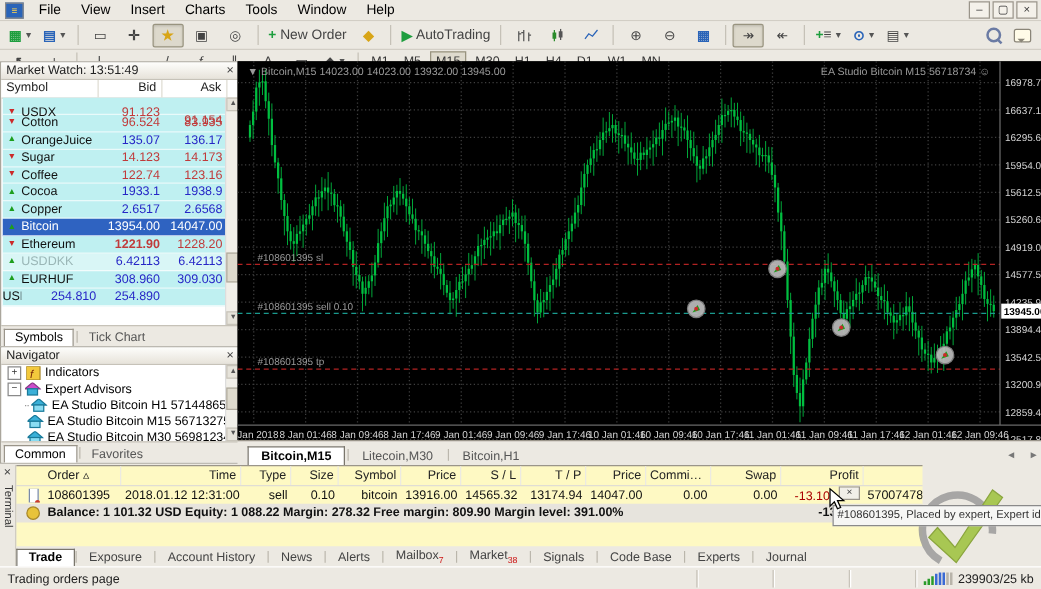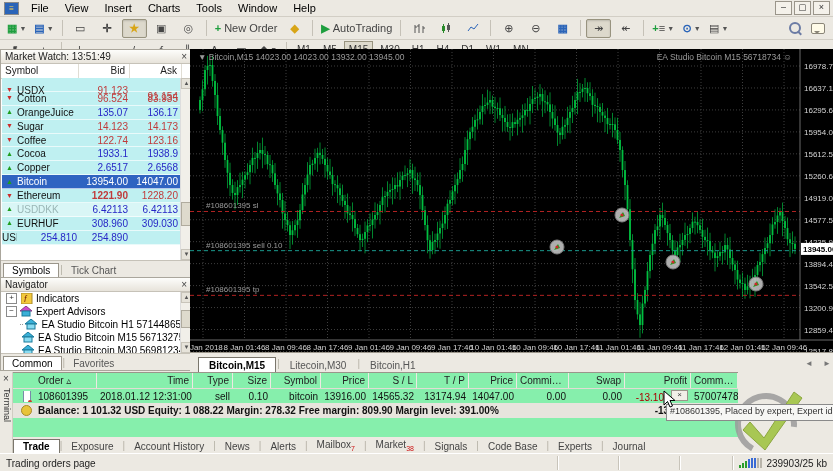--- a/index.html
+++ b/index.html
@@ -63,21 +63,21 @@
   .tico{width:13px;height:11px;flex:none;margin-right:3px;display:inline-flex;align-items:center;justify-content:center}
   
   #chartwrap{position:absolute;left:190px;top:49px;width:643px;height:303px;background:#000}
   #charttabs{position:absolute;left:190px;top:352px;width:643px;height:20px;background:#ece9e2;
              border-top:1px solid #9a958a;display:flex;align-items:flex-end;padding-left:8px;font-size:10px;color:#555}
   .ctab{padding:2px 10px;margin-right:1px}
   .ctab.active{background:#fff;border:1px solid #7a766c;border-bottom:none;color:#000;font-weight:bold}
   .ctabsep{color:#b5b1a6;align-self:center}
   .cscroll{margin-left:auto;margin-right:6px;align-self:center;color:#777;font-size:8px;letter-spacing:4px}
   
-  #terminal{position:absolute;left:0;top:372px;width:738px;height:65px;background:#86efac;border-top:1px solid #9a958a}
+  #terminal{position:absolute;left:0;top:372px;width:738px;height:65px;background:#fef9c3;border-top:1px solid #9a958a}
   #termstrip{position:absolute;left:0;top:372px;width:12px;height:81px;background:#ece9e2;border-right:1px solid #d0ccc2}
   #termstrip .pclose{position:absolute;top:2px;left:3px}
   #termstrip .vlabel{position:absolute;top:16px;left:0px;writing-mode:vertical-rl;font-size:9px;color:#333;width:12px;text-align:center}
   .tgrid{display:grid;grid-template-columns:22px 62px 96px 40px 38px 50px 48px 48px 52px 48px 52px 56px 66px 1fr;
          font-size:10px;align-items:center}
   .tgrid.header{height:15px;border-bottom:1px solid #e0ddd4;color:#222}
   .tgrid.header span{padding:0 3px;overflow:hidden;white-space:nowrap;text-overflow:ellipsis;border-right:1px solid #eceae2;line-height:15px}
   .tgrid .num{text-align:right}
   .tgrid.row{height:14px;color:#111}
   .tgrid.row span{padding:0 3px;white-space:nowrap;overflow:hidden}
@@ -983,21 +983,20 @@
         <span class="num">Type</span>
         <span class="num">Size</span>
         <span class="num">Symbol</span>
         <span class="num">Price</span>
         <span class="num">S / L</span>
         <span class="num">T / P</span>
         <span class="num">Price</span>
         <span class="num">Commission</span>
         <span class="num">Swap</span>
         <span class="num">Profit</span>
-        <span class="num">Comment</span>
       </div>
     <div class="tgrid row" id="termrow">
         <span><span class="docicon"></span></span>
         <span>108601395</span>
         <span class="num">2018.01.12 12:31:00</span>
         <span class="num">sell</span>
         <span class="num">0.10</span>
         <span class="num">bitcoin</span>
         <span class="num">13916.00</span>
         <span class="num">14565.32</span>

